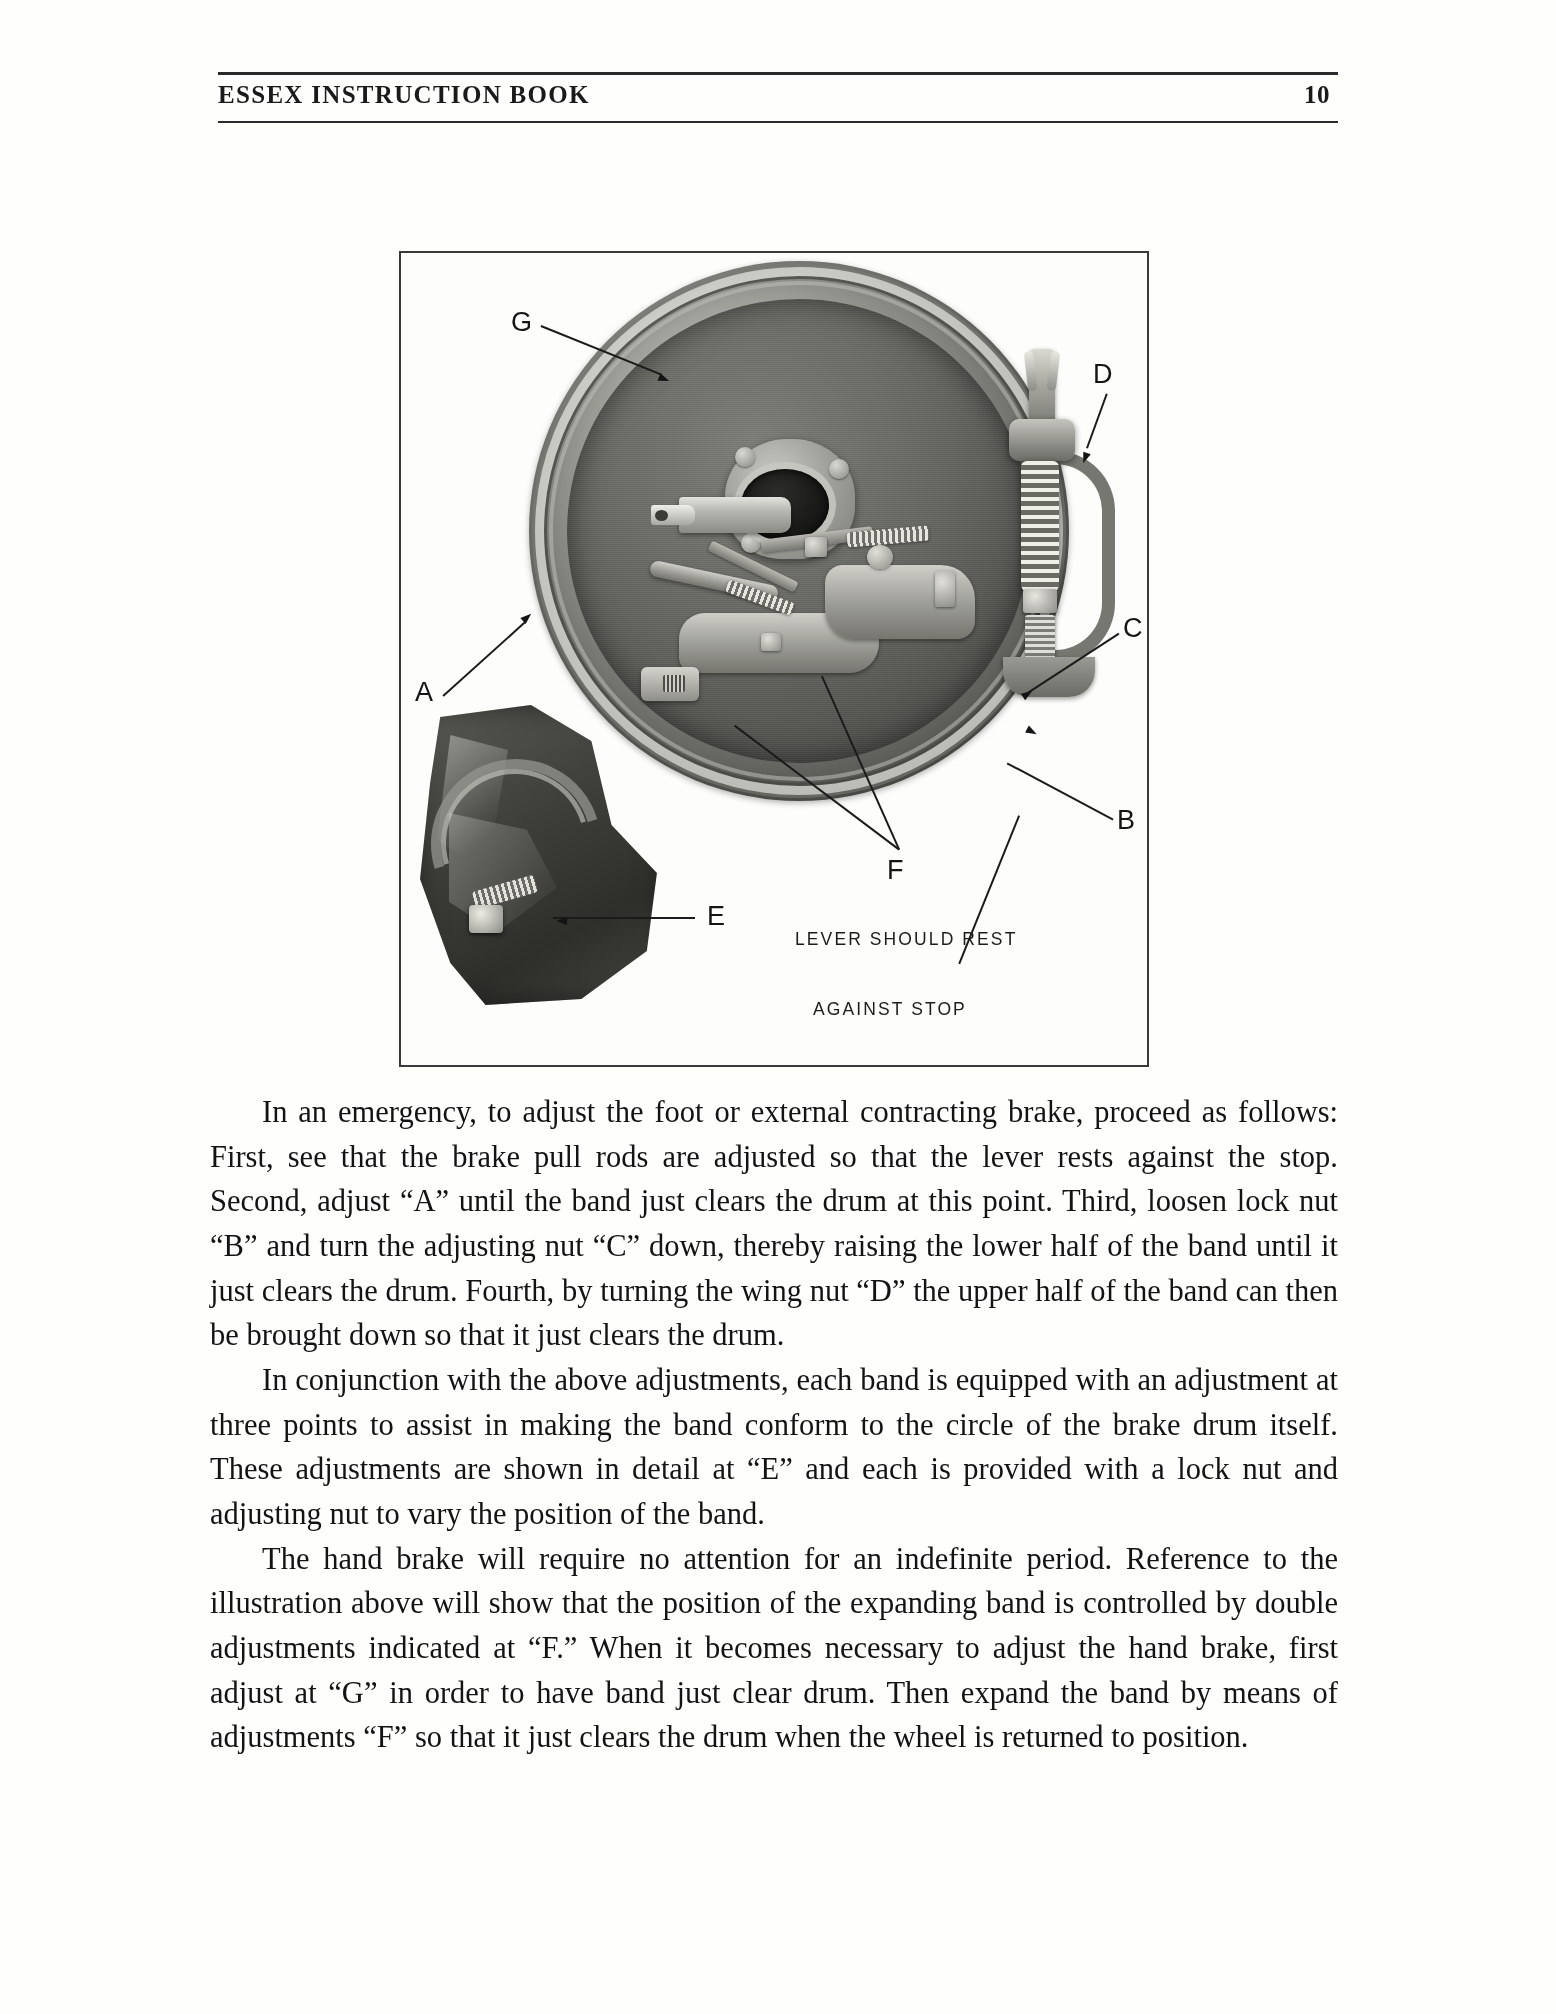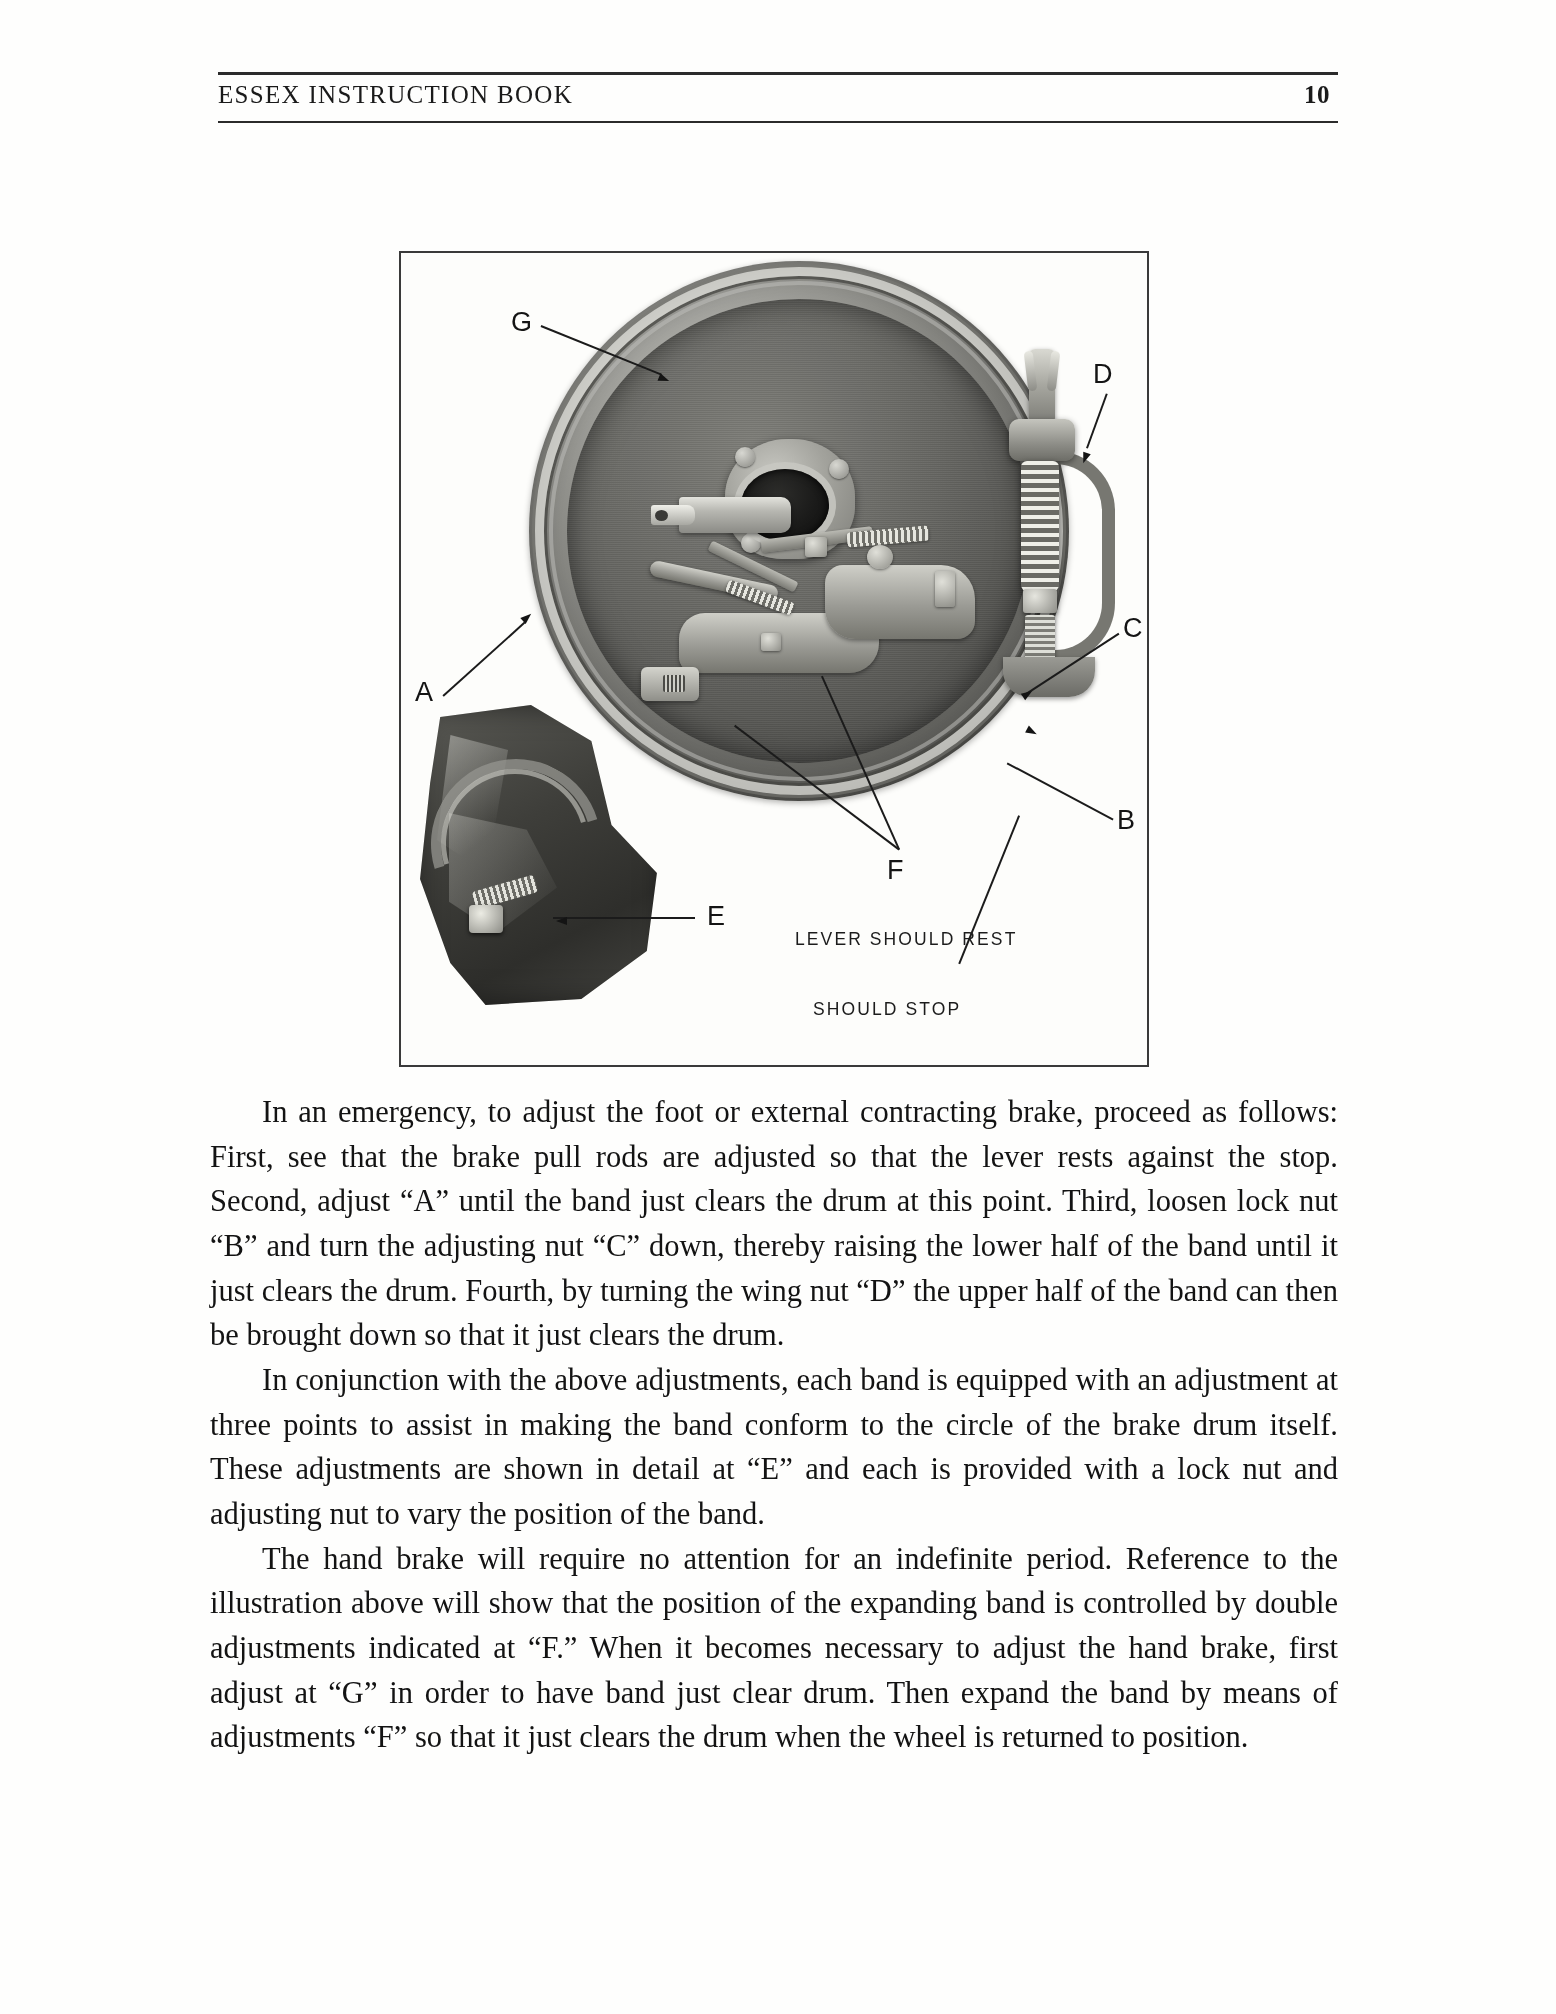--- a/index.html
+++ b/index.html
@@ -41,21 +41,21 @@
   .header-row {
     position: relative;
     height: 46px;
   }
   .header-title {
     position: absolute;
     left: 0;
     top: 6px;
     font-size: 25px;
     letter-spacing: 1.3px;
-    font-weight: 400;
+    font-weight: 700;
     white-space: nowrap;
     font-family: "Liberation Serif", "DejaVu Serif", serif;
   }
   .header-page {
     position: absolute;
     right: 8px;
     top: 6px;
     font-size: 25px;
     font-weight: 700;
     letter-spacing: 0.5px;
@@ -506,21 +506,21 @@
 
       <div class="callout" style="left:110px; top:56px;">G</div>
       <div class="callout" style="left:692px; top:108px;">D</div>
       <div class="callout" style="left:722px; top:362px;">C</div>
       <div class="callout" style="left:14px; top:426px;">A</div>
       <div class="callout" style="left:716px; top:554px;">B</div>
       <div class="callout" style="left:486px; top:604px;">F</div>
       <div class="callout" style="left:306px; top:650px;">E</div>
 
       <div class="fig-caption" style="left:394px; top:672px;">LEVER SHOULD REST</div>
-      <div class="fig-caption" style="left:412px; top:742px;">SHOULD   STOP</div>
+      <div class="fig-caption" style="left:412px; top:742px;">AGAINST   STOP</div>
 
     </div>
   </div>
 
   <div class="body-copy">
     <p>In an emergency, to adjust the foot or external contracting brake, proceed as follows:  First, see that the brake pull rods are adjusted so that the lever rests against the stop.  Second, adjust “A” until the band just clears the drum at this point.  Third, loosen lock nut “B” and turn the adjusting nut “C” down, thereby raising the lower half of the band until it just clears the drum.  Fourth, by turning the wing nut “D” the upper half of the band can then be brought down so that it just clears the drum.</p>
     <p>In conjunction with the above adjustments, each band is equipped with an adjustment at three points to assist in making the band conform to the circle of the brake drum itself.  These adjustments are shown in detail at “E” and each is provided with a lock nut and adjusting nut to vary the position of the band.</p>
     <p>The hand brake will require no attention for an indefinite period. Reference to the illustration above will show that the position of the expanding band is controlled by double adjustments indicated at “F.” When it becomes necessary to adjust the hand brake, first adjust at “G” in order to have band just clear drum.  Then expand the band by means of adjustments “F” so that it just clears the drum when the wheel is returned to position.</p>
   </div>
 

